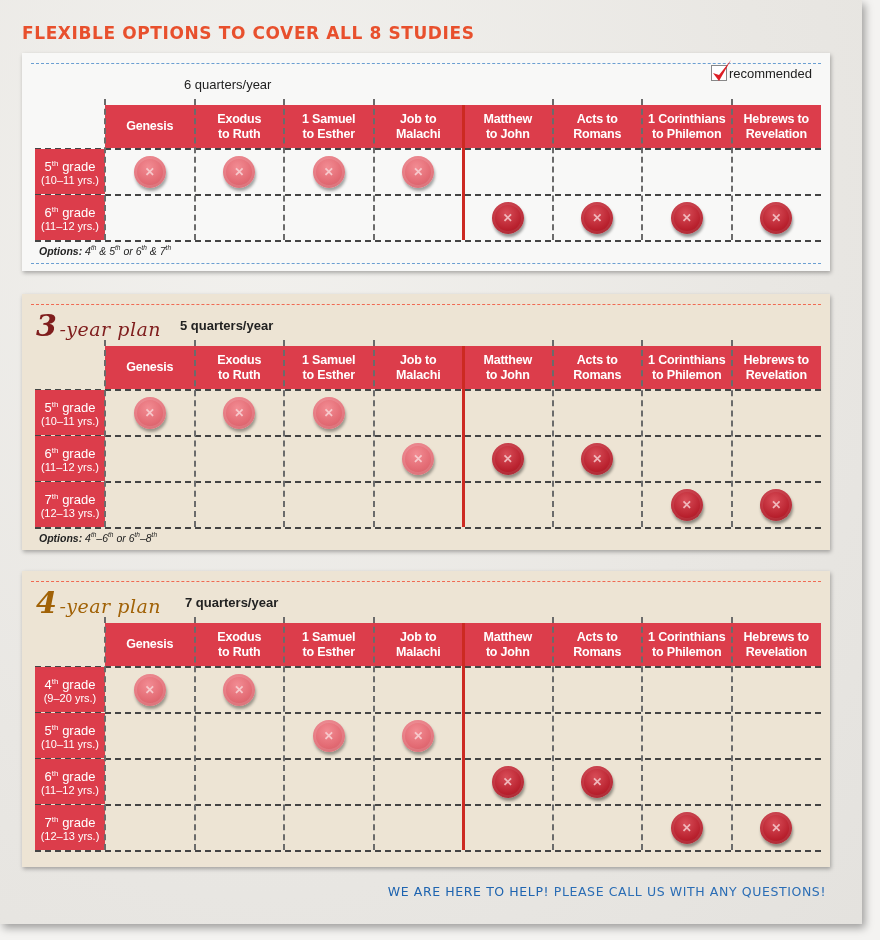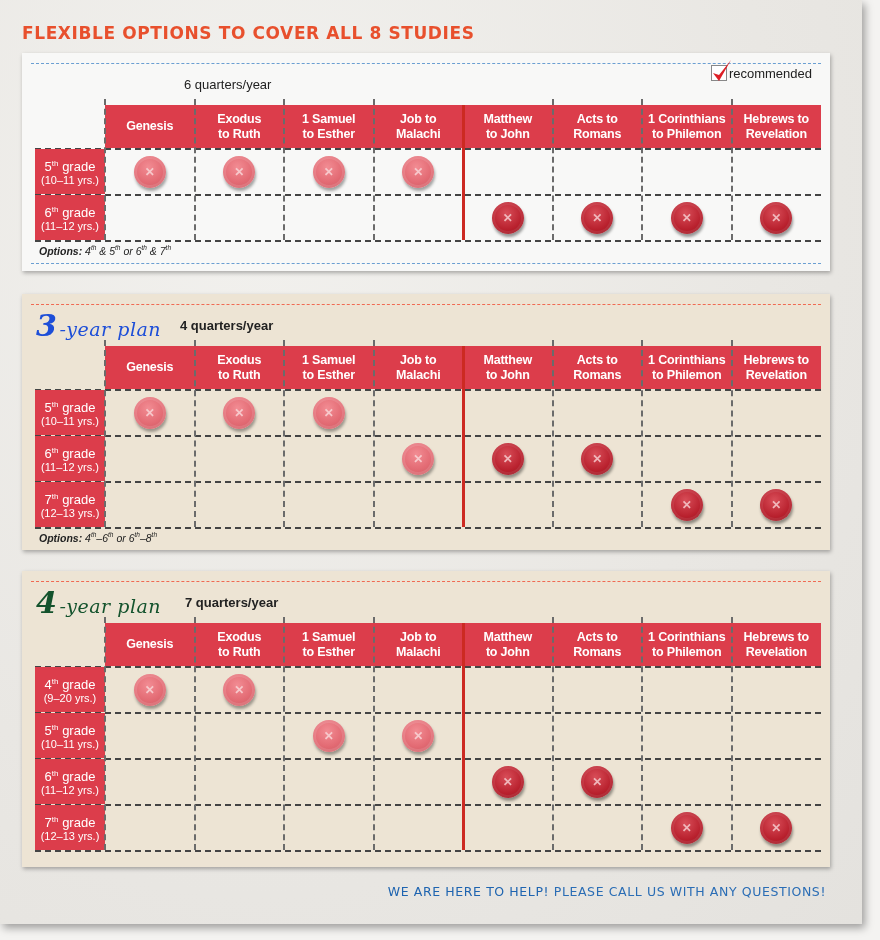--- a/index.html
+++ b/index.html
@@ -149,22 +149,22 @@
         <div class="vline" style="left: 337.5px; top: -6px; height: 141px;"></div>
         <div class="redline" style="left: 427px; top: 0px; height: 135px;"></div>
         <div class="vline" style="left: 516.5px; top: -6px; height: 141px;"></div>
         <div class="vline" style="left: 606px; top: -6px; height: 141px;"></div>
         <div class="vline" style="left: 695.5px; top: -6px; height: 141px;"></div>
       </div>
       <div class="options" style="top: 191px;"><b>Options:</b> 4<sup>th</sup> &amp; 5<sup>th</sup> or 6<sup>th</sup> &amp; 7<sup>th</sup></div>
     </div>
     <div class="panel beige" style="top: 294px; height: 256px;">
       <div class="dash-line" style="top: 10px;"></div>
-      <div class="plan-title" style="top: 14px; color: #1d4ed8;"><span class="num">3</span><span>-year plan</span></div>
-      <div class="plan-sub" style="left: 158px; top: 24px;">4 quarters/year</div>
+      <div class="plan-title" style="top: 14px; color: #7f1d1d;"><span class="num">3</span><span>-year plan</span></div>
+      <div class="plan-sub" style="left: 158px; top: 24px;">5 quarters/year</div>
       <div class="grid" style="top: 52px;">
         <div class="hdr-row" style="top: 0px;">
           <div class="hdr-cell">Genesis</div>
           <div class="hdr-cell">Exodus<br>to Ruth</div>
           <div class="hdr-cell">1 Samuel<br>to Esther</div>
           <div class="hdr-cell">Job to<br>Malachi</div>
           <div class="hdr-cell">Matthew<br>to John</div>
           <div class="hdr-cell">Acts to<br>Romans</div>
           <div class="hdr-cell">1 Corinthians<br>to Philemon</div>
           <div class="hdr-cell">Hebrews to<br>Revelation</div>
@@ -199,21 +199,21 @@
         <div class="vline" style="left: 337.5px; top: -6px; height: 187px;"></div>
         <div class="redline" style="left: 427px; top: 0px; height: 181px;"></div>
         <div class="vline" style="left: 516.5px; top: -6px; height: 187px;"></div>
         <div class="vline" style="left: 606px; top: -6px; height: 187px;"></div>
         <div class="vline" style="left: 695.5px; top: -6px; height: 187px;"></div>
       </div>
       <div class="options" style="top: 237px;"><b>Options:</b> 4<sup>th</sup>–6<sup>th</sup> or 6<sup>th</sup>–8<sup>th</sup></div>
     </div>
     <div class="panel beige" style="top: 571px; height: 296px;">
       <div class="dash-line" style="top: 10px;"></div>
-      <div class="plan-title" style="top: 14px; color: #14532d;"><span class="num">4</span><span>-year plan</span></div>
+      <div class="plan-title" style="top: 14px; color: #a16207;"><span class="num">4</span><span>-year plan</span></div>
       <div class="plan-sub" style="left: 163px; top: 24px;">7 quarters/year</div>
       <div class="grid" style="top: 52px;">
         <div class="hdr-row" style="top: 0px;">
           <div class="hdr-cell">Genesis</div>
           <div class="hdr-cell">Exodus<br>to Ruth</div>
           <div class="hdr-cell">1 Samuel<br>to Esther</div>
           <div class="hdr-cell">Job to<br>Malachi</div>
           <div class="hdr-cell">Matthew<br>to John</div>
           <div class="hdr-cell">Acts to<br>Romans</div>
           <div class="hdr-cell">1 Corinthians<br>to Philemon</div>

